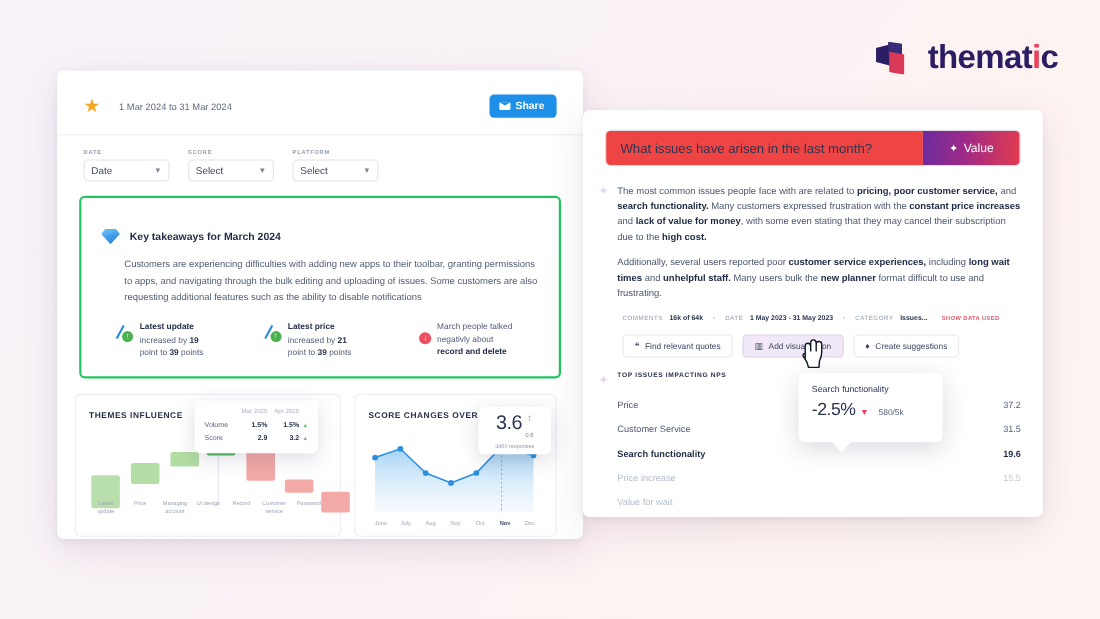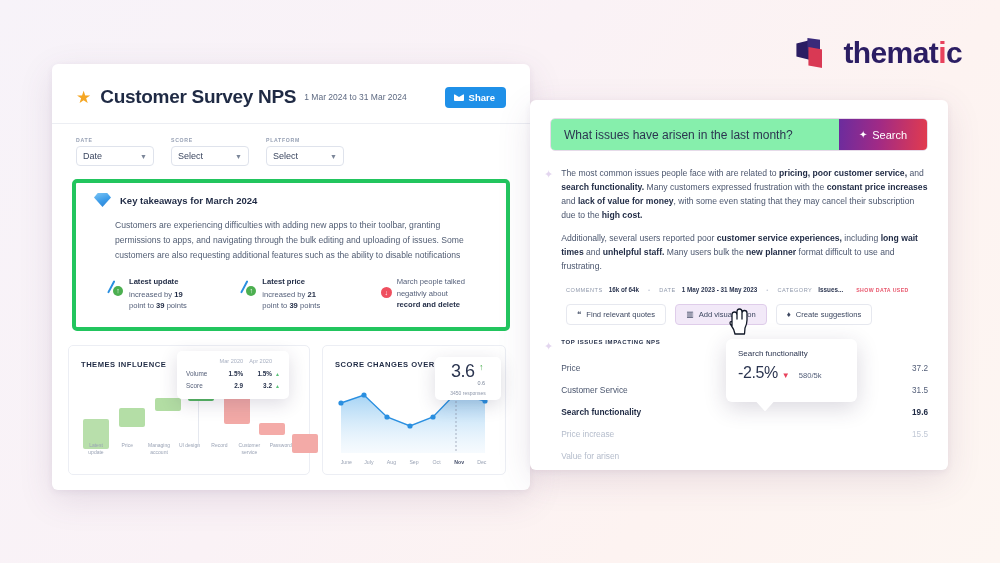--- a/index.html
+++ b/index.html
@@ -56,22 +56,22 @@
   .f-label { font-size: 5.2px; color: #96a0b4; letter-spacing: 0.7px; font-weight: bold; margin-bottom: 3px; }
   .f-select {
     border: 1px solid #dfe3ec; border-radius: 4px; height: 20px;
     display: flex; align-items: center; padding: 0 6px;
     font-size: 9px; color: #3c4760; cursor: pointer; background: #fff;
   }
   .f-select .chev { margin-left: auto; font-size: 7px; color: #7b8699; }
 
   
   .kt-box {
-    margin: 13px 20px 0 20px; border: 4px solid #22c55e; border-radius: 5px;
-    padding: 10px 18px 15px 18px;
+    margin: 13px 20px 0 20px; border: 2px solid #22c55e; border-radius: 5px;
+    padding: 28px 18px 15px 18px;
   }
   .kt-head { display: flex; align-items: center; gap: 9px; margin-bottom: 11px; }
   .gem {
     width: 17px; height: 14px; flex: none; position: relative;
     background: linear-gradient(160deg, #7cc6f5 0%, #3a9ae8 55%, #2a7fd0 100%);
     clip-path: polygon(22% 0, 78% 0, 100% 33%, 50% 100%, 0 33%);
   }
   .gem:before { content:""; position:absolute; left:-3px; top:-4px; width:4px; height:4px;
     background:#9dd3f7; border-radius:50%; }
   .kt-title { font-size: 9.5px; font-weight: bold; color: #1f2a44; }
@@ -146,21 +146,21 @@
   .score-pop .delta { margin-left: 3px; text-align: center; line-height: 1; padding-top: 2px; }
   .score-pop .delta .ar { color: #4caf50; font-size: 9px; display: block; }
   .score-pop .delta .d { color: #7b8699; font-size: 5.5px; }
   .score-pop .resp { font-size: 5px; color: #8e97aa; margin-top: 2px; }
 
   
   .rc-pad { padding: 18px 20px 0 20px; }
   .qbar { display: flex; height: 33px; border: 1px solid #e6dbe9; border-radius: 5px; overflow: hidden; }
   .qinput {
     flex: 1; border: none; outline: none; padding: 0 13px; font-size: 12px;
-    color: #2b3550; font-family: "Liberation Sans", sans-serif; background: #86efac;
+    color: #2b3550; font-family: "Liberation Sans", sans-serif; background: #ef4444;
   }
   .answer-btn {
     width: 88px; border: none; cursor: pointer; color: #fff; font-size: 11px; font-weight: 500;
     background: linear-gradient(95deg, #6b2c9e 0%, #a02a86 45%, #e23b4e 100%);
     display: flex; align-items: center; justify-content: center; gap: 5px;
     font-family: "Liberation Sans", sans-serif;
   }
   .spark { font-size: 10px; }
 
   .answer-body { display: flex; gap: 8px; padding: 16px 20px 0 14px; }
@@ -230,21 +230,20 @@
   </div>
   <div class="logo-text">
     themat<span class="dot">i</span>c
   </div>
 </div>
 
 <div class="card card-left">
 
   <div class="dash-head">
     <span class="star-icon">★</span>
-    <span class="dash-title">Customer Survey NPS</span>
     <span class="dash-range">1 Mar 2024 to 31 Mar 2024</span>
     <button class="share-btn">
       <span class="env"></span>
       <span>Share</span>
     </button>
   </div>
   <div class="hr-line"></div>
 
   <div class="filters">
     <div class="f-group">
@@ -414,21 +413,21 @@
   </div>
 </div>
 
 <div class="card card-right">
 
   <div class="rc-pad">
     <div class="qbar">
       <input class="qinput" type="text" value="What issues have arisen in the last month?" style="">
       <button class="answer-btn">
         <span class="spark">✦</span>
-        <span>Search</span>
+        <span>Value</span>
       </button>
     </div>
   </div>
 
   <div class="answer-body">
     <span class="spark-sm">✦</span>
     <div>
       <p class="ans-p"><span>The most common issues people face with are related to </span><b>pricing, poor customer service,</b><span> and </span><b>search functionality.</b><span> Many customers expressed frustration with the </span><b>constant price increases</b><span> and </span><b>lack of value for money</b><span>, with some even stating that they may cancel their subscription due to the </span><b>high cost.</b></p>
       <p class="ans-p"><span>Additionally, several users reported poor </span><b>customer service experiences,</b><span> including </span><b>long wait times</b><span> and </span><b>unhelpful staff.</b><span> Many users bulk the </span><b>new planner</b><span> format difficult to use and frustrating.</span></p>
     </div>
@@ -484,21 +483,21 @@
           <span class="nps-name">Search functionality</span>
           <span class="nps-track"><span class="nps-bar" style="width:100%"></span></span>
           <span class="nps-val">19.6</span>
         </div>
         <div class="nps-row dim">
           <span class="nps-name">Price increase</span>
           <span class="nps-track"><span class="nps-bar" style="width:87%"></span></span>
           <span class="nps-val">15.5</span>
         </div>
         <div class="nps-row dim">
-          <span class="nps-name">Value for arisen</span>
+          <span class="nps-name">Value for wait</span>
           <span class="nps-track"><span class="nps-bar" style="width:84%"></span></span>
           <span class="nps-val"></span>
         </div>
       </div>
     </div>
 
     <div class="nps-tip">
       <div class="t">Search functionality</div>
       <div class="r">
         <span class="pct">-2.5%</span>

